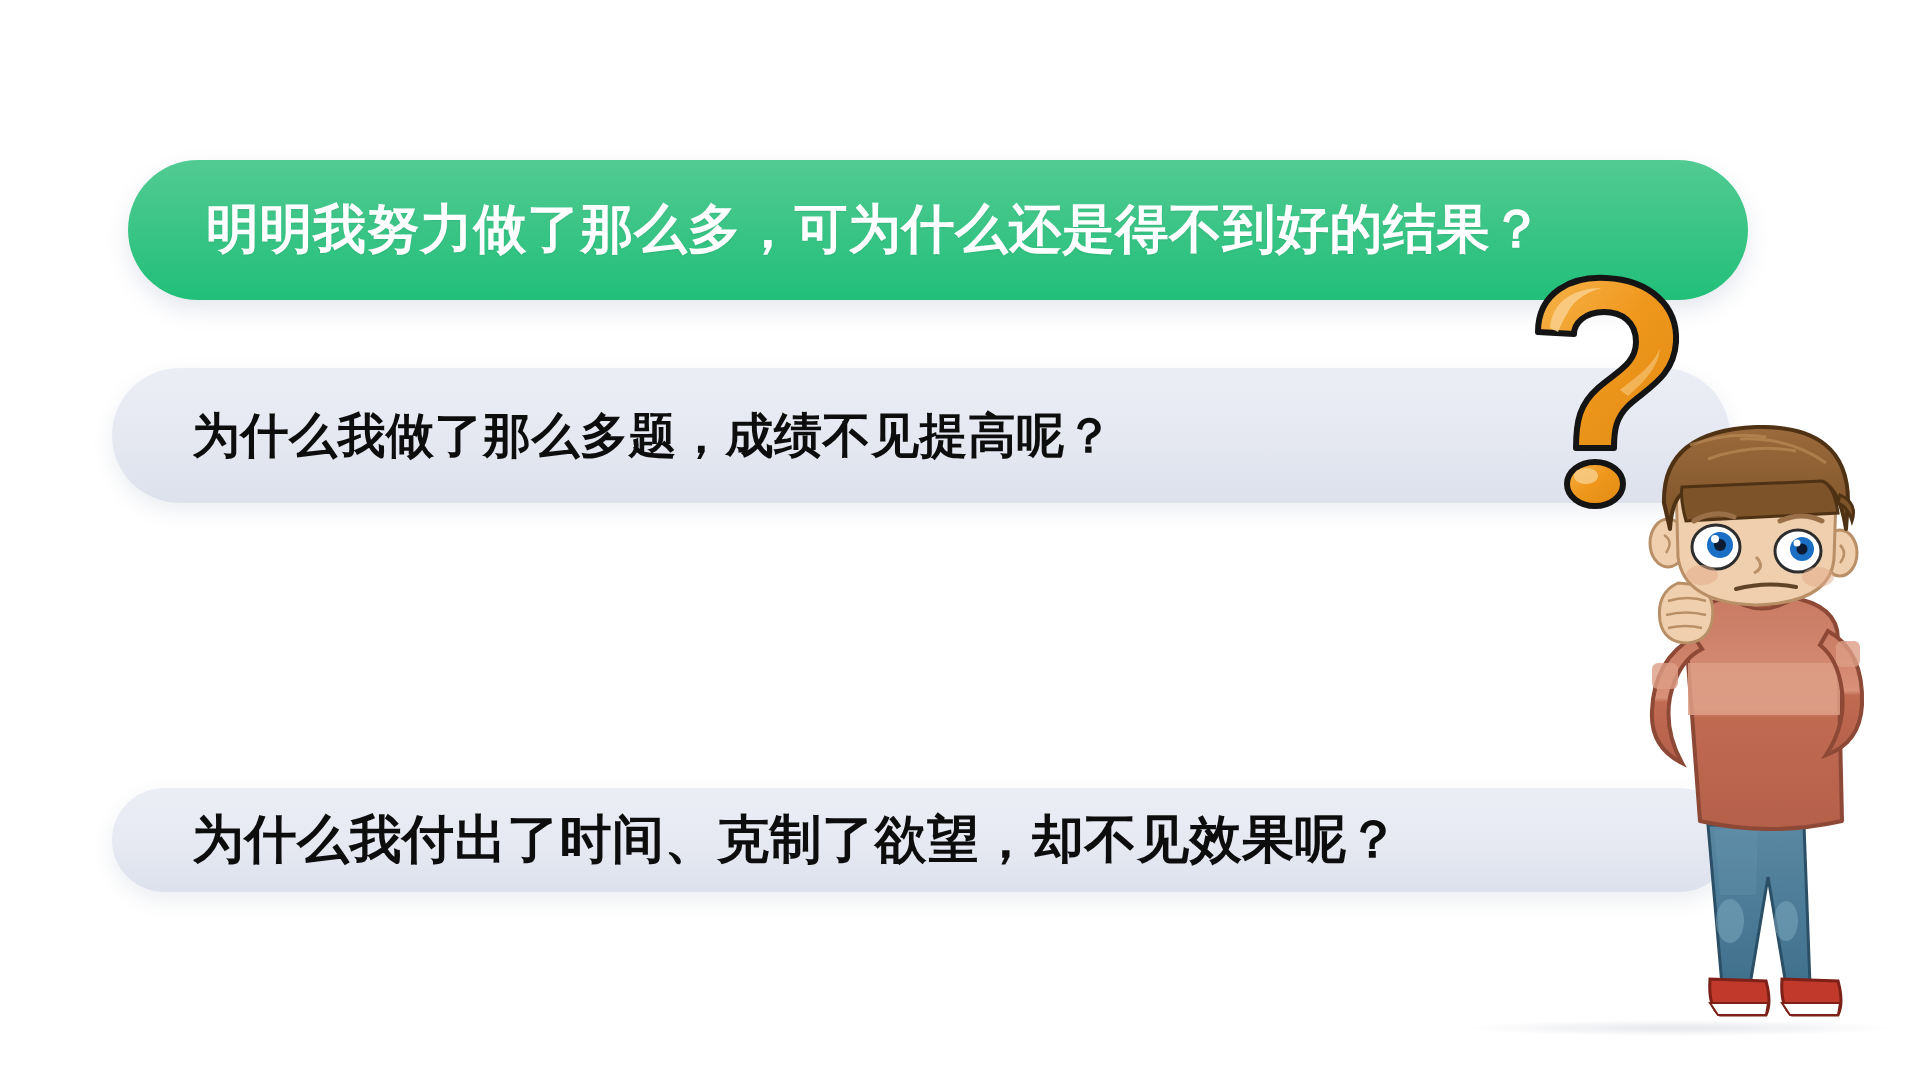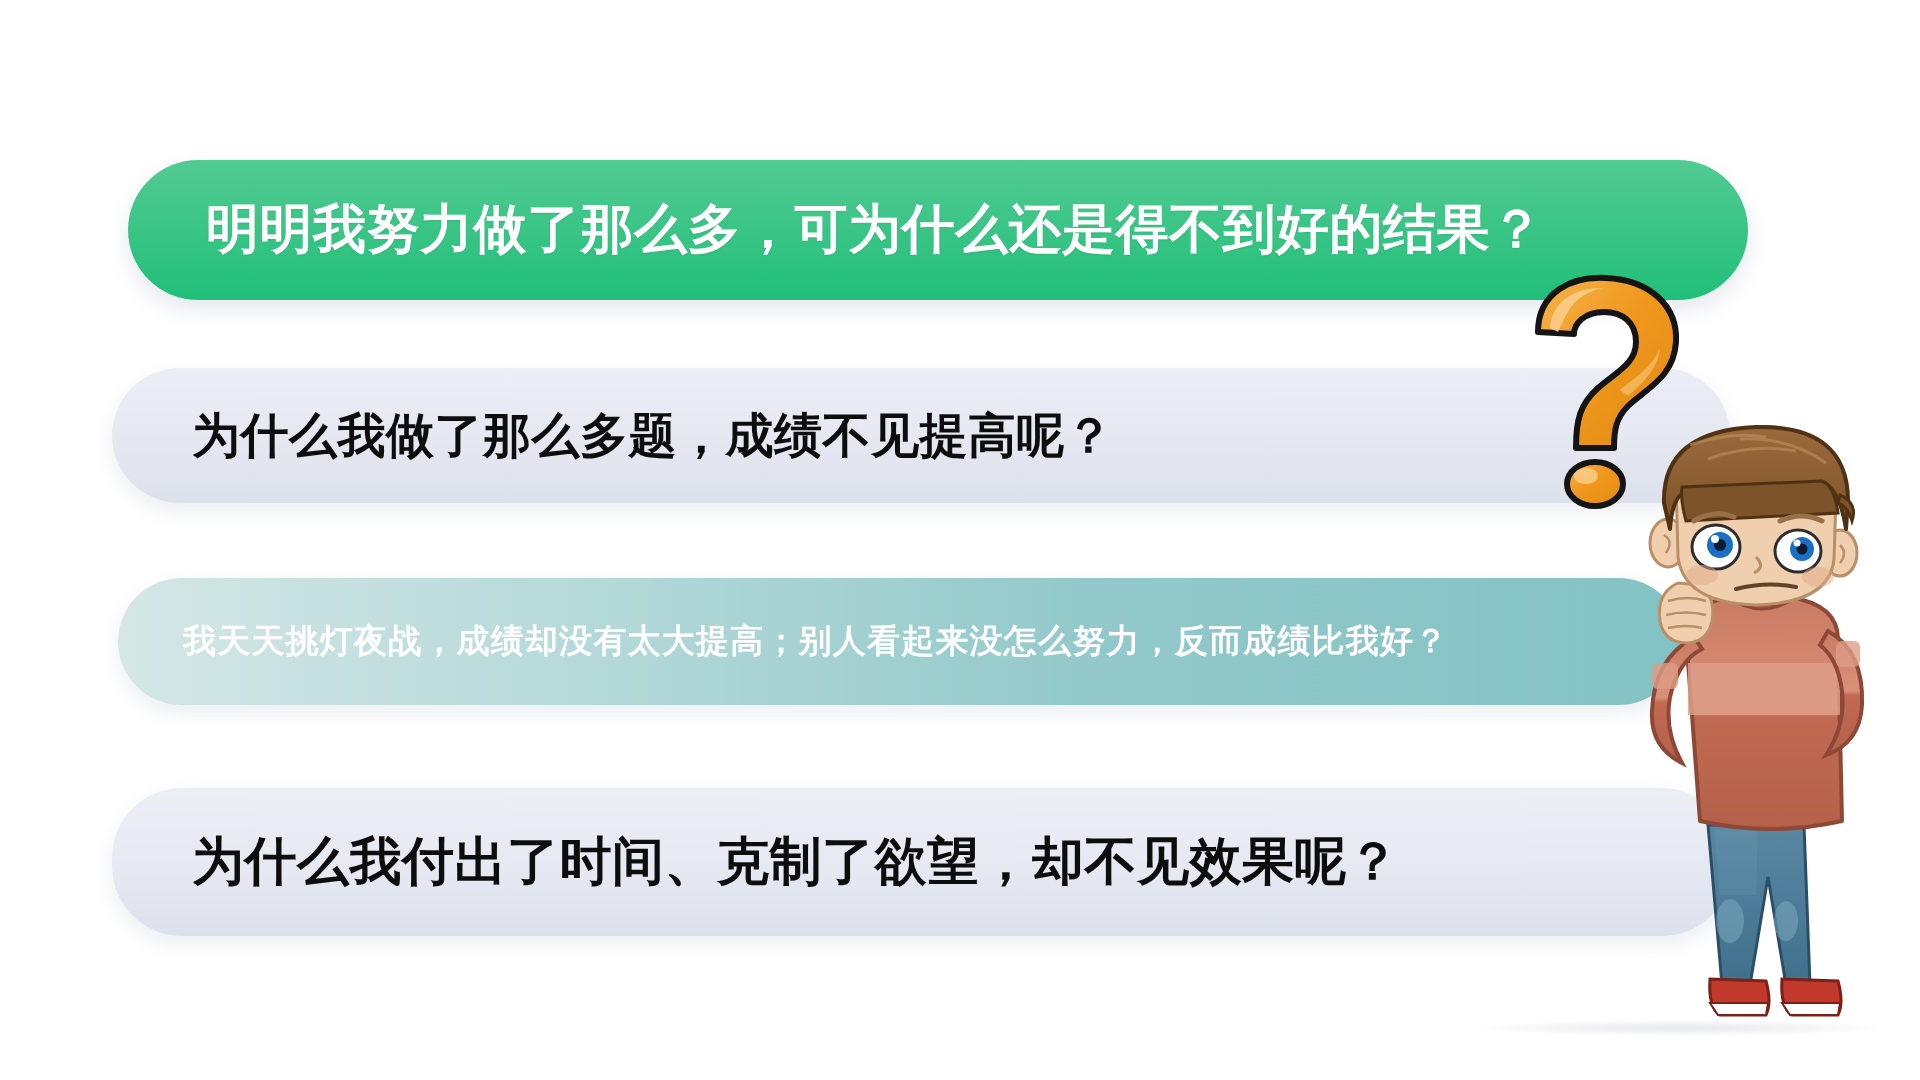--- a/index.html
+++ b/index.html
@@ -50,21 +50,21 @@
     background:linear-gradient(90deg,#d4e7e5 0%,#b9dbdb 26%,#93c9ca 62%,#83c2c4 100%);
     box-shadow:0 8px 20px rgba(120,135,165,.14);
   }
   #bar3 .txt{
     color:#ffffff;font-size:33px;padding-left:65px;font-weight:700;
     letter-spacing:1.2px;
   }
 
   
   #bar4{
-    left:112px;top:788px;width:1620px;height:148px;
+    left:112px;top:788px;width:1620px;height:104px;
     background:linear-gradient(180deg,#eceef6 0%,#e6e9f2 55%,#dde1ec 100%);
     box-shadow:0 8px 20px rgba(120,135,165,.14);
   }
   #bar4 .txt{color:#0d0d0d;font-size:52px;padding-left:80px;}
 
   
   #illus{
     position:absolute;left:1480px;top:270px;width:440px;height:810px;
   }
   #qmark{position:absolute;left:30px;top:0px;width:190px;height:250px;}
@@ -81,23 +81,20 @@
 <div class="slide">
 
   <div class="bar" id="bar1">
     <span class="txt">明明我努力做了那么多，可为什么还是得不到好的结果？</span>
   </div>
 
   <div class="bar" id="bar2">
     <span class="txt">为什么我做了那么多题，成绩不见提高呢？</span>
   </div>
 
-  <div class="bar" id="bar3">
-    <span class="txt">我天天挑灯夜战，成绩却没有太大提高；别人看起来没怎么努力，反而成绩比我好？</span>
-  </div>
 
   <div class="bar" id="bar4">
     <span class="txt">为什么我付出了时间、克制了欲望，却不见效果呢？</span>
   </div>
 
   <div class="ground"></div>
 
   <div id="illus">
 
     <svg id="qmark" viewBox="0 0 190 250">

